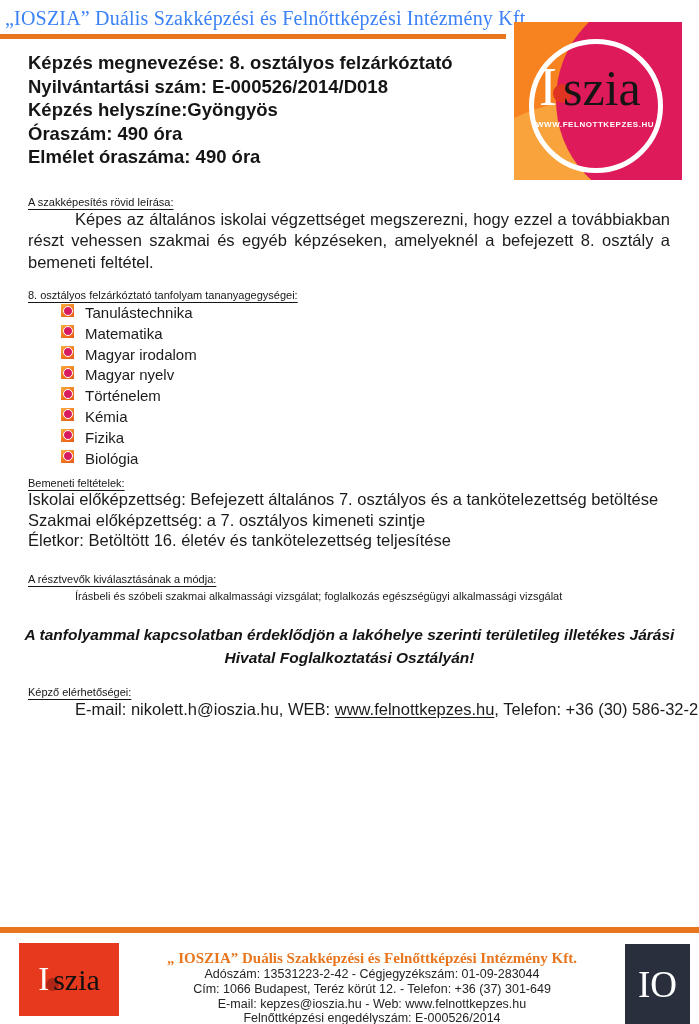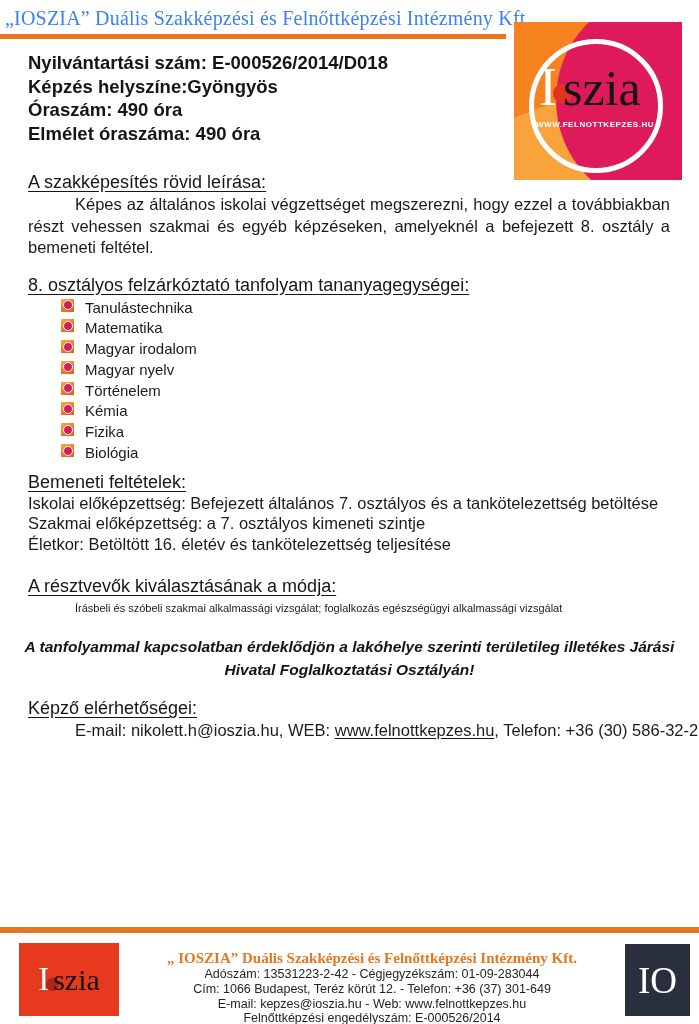--- a/index.html
+++ b/index.html
@@ -23,21 +23,21 @@
   .b-i{font-size:54px;line-height:1;color:#ffffff;}
   .b-dot{width:19px;height:19px;border-radius:50%;background:#E03322;align-self:flex-end;
          margin:0 0 11px -4px;}
   .b-szia{font-size:50px;line-height:1;color:#151515;margin-left:-9px;}
   .b-site{position:absolute;left:22px;top:98px;color:#fff;font-size:8px;font-weight:bold;
           letter-spacing:.55px;}
   
   .course{margin:12px 0 0 28px;font-size:18.5px;font-weight:bold;line-height:23.5px;
           white-space:nowrap;color:#151515;}
   
-  .sec-heading{margin-left:28px;font-size:18px;text-decoration:underline;
+  .sec-heading{margin-left:28px;font-size:11px;text-decoration:underline;
                text-underline-offset:3px;color:#161616;}
   .h-desc{margin-top:27px;}
   .h-curr{margin-top:16px;}
   .h-entry{margin-top:7px;}
   .h-sel{margin-top:22px;}
   .h-contact{margin-top:17px;}
   .desc-body{margin:1px 29px 0 28px;font-size:16.5px;line-height:21.5px;
              text-align:justify;text-indent:47px;}
   .bullet-list{list-style:none;margin:3px 0 0 61px;padding:0;}
   .bullet-list li{display:flex;height:20.8px;font-size:15px;}
@@ -58,21 +58,21 @@
   .f-logo-left{width:100px;height:73px;background:#E7391D;margin-left:19px;flex:none;
                display:flex;align-items:center;justify-content:center;
                font-family:"Liberation Serif",serif;}
   .fl-i{font-size:33px;color:#fff;line-height:1;}
   .fl-dot{width:13px;height:13px;border-radius:50%;background:#AF2516;margin:9px 0 0 -3px;}
   .fl-szia{font-size:30px;color:#101010;line-height:1;margin-left:-6px;}
   .f-center{flex:1;text-align:center;margin-top:7px;}
   .f-company{font-family:"Liberation Serif",serif;font-weight:bold;font-size:15px;
              line-height:17px;color:#E8761F;}
   .f-line{font-size:12.5px;line-height:14.8px;color:#242424;}
-  .f-logo-right{width:65px;height:72px;background:#2A2F3D;margin:1px 9px 0 0;flex:none;
+  .f-logo-right{width:65px;height:80px;background:#2A2F3D;margin:1px 9px 0 0;flex:none;
                 display:flex;align-items:center;justify-content:center;
                 font-family:"Liberation Serif",serif;font-size:37px;color:#fff;}
 </style>
 </head>
 <body>
 
 <div class="page">
 
   <div class="doc-title">„IOSZIA” Duális Szakképzési és Felnőttképzési Intézmény Kft.</div>
   <div class="header-rule"></div>
@@ -83,20 +83,21 @@
     <div class="ring"></div>
     <div class="brand-text">
       <span class="b-i">I</span>
       <span class="b-dot"></span>
       <span class="b-szia">szia</span>
     </div>
     <div class="b-site">WWW.FELNOTTKEPZES.HU</div>
   </div>
 
   <div class="course">
+    <div>Képzés megnevezése: 8. osztályos felzárkóztató</div>
     <div>Nyilvántartási szám: E-000526/2014/D018</div>
     <div>Képzés helyszíne:Gyöngyös</div>
     <div>Óraszám: 490 óra</div>
     <div>Elmélet óraszáma: 490 óra</div>
   </div>
 
   <div class="sec-heading h-desc">A szakképesítés rövid leírása:</div>
   <p class="desc-body">Képes az általános iskolai végzettséget megszerezni, hogy ezzel a továbbiakban részt vehessen szakmai és egyéb képzéseken, amelyeknél a befejezett 8. osztály a bemeneti feltétel.</p>
 
   <div class="sec-heading h-curr">8. osztályos felzárkóztató tanfolyam tananyagegységei:</div>

